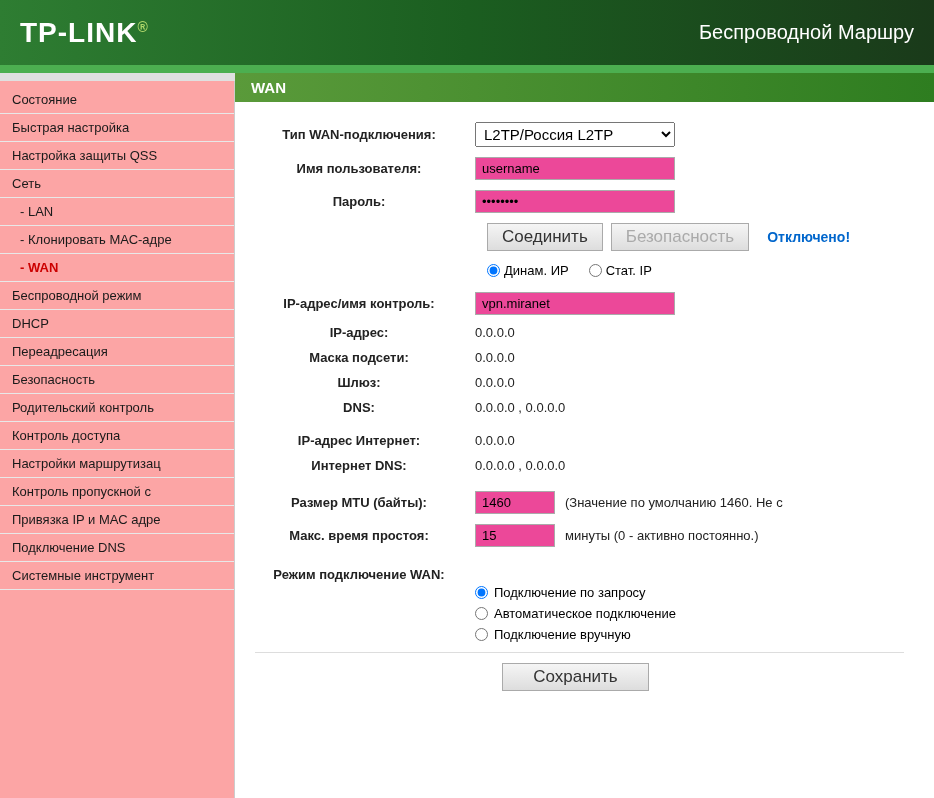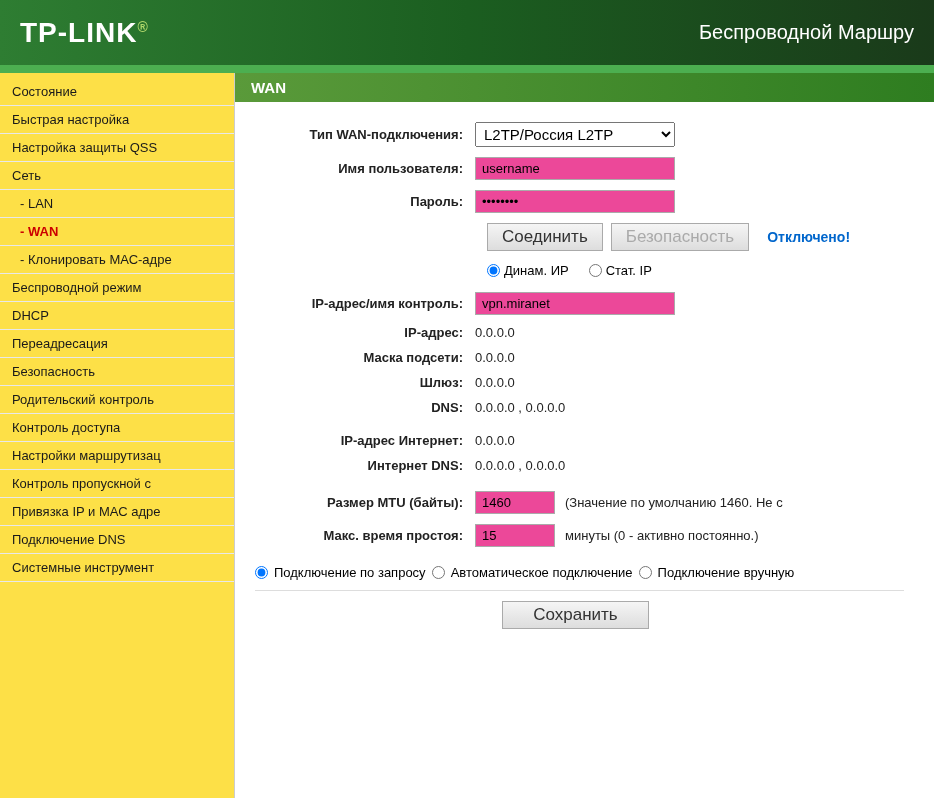--- a/index.html
+++ b/index.html
@@ -38,25 +38,26 @@
     
     .main-layout {
       display: flex;
       flex: 1;
       overflow: hidden;
     }
 
     
     .sidebar {
       width: 235px;
-      background: #fde047;
+      background: #fca5a5;
       border-right: 1px solid #ccc;
       flex-shrink: 0;
       overflow-y: auto;
       padding-top: 5px;
+      margin-top: 8px;
     }
     .sidebar-item {
       padding: 6px 12px;
       cursor: pointer;
       color: #1a1a1a;
       font-size: 13px;
       border-bottom: 1px solid #e8e8e8;
     }
     .sidebar-item.active {
       color: #cc0000;
@@ -88,21 +89,21 @@
     .form-area {
       padding: 20px 30px 10px 20px;
     }
 
     .form-row {
       display: flex;
       align-items: center;
       margin-bottom: 10px;
     }
     .form-label {
-      text-align: right;
+      text-align: center;
       font-weight: bold;
       min-width: 220px;
       padding-right: 12px;
       color: #222;
       font-size: 13px;
     }
     .form-value {
       color: #222;
       font-size: 13px;
     }
@@ -154,22 +155,23 @@
     .radio-row label {
       display: flex;
       align-items: center;
       gap: 4px;
       cursor: pointer;
       font-size: 13px;
     }
 
     .mode-radio-group {
       display: flex;
-      flex-direction: row;
+      flex-direction: column;
       gap: 6px;
+      margin-top: 20px;
     }
     .mode-radio-group label {
       display: flex;
       align-items: center;
       gap: 6px;
       cursor: pointer;
       font-size: 13px;
     }
 
     .save-bar {
@@ -193,22 +195,22 @@
 <div class="green-bar"></div>
 
 <div class="main-layout">
 
   <div class="sidebar">
   <div class="sidebar-item">Состояние</div>
       <div class="sidebar-item">Быстрая настройка</div>
       <div class="sidebar-item">Настройка защиты QSS</div>
       <div class="sidebar-item">Сеть</div>
       <div class="sidebar-item sub">- LAN</div>
+      <div class="sidebar-item sub">- Клонировать МАС-адре</div>
       <div class="sidebar-item sub active">- WAN</div>
-      <div class="sidebar-item sub">- Клонировать МАС-адре</div>
       <div class="sidebar-item">Беспроводной режим</div>
       <div class="sidebar-item">DHCP</div>
       <div class="sidebar-item">Переадресация</div>
       <div class="sidebar-item">Безопасность</div>
       <div class="sidebar-item">Родительский контроль</div>
       <div class="sidebar-item">Контроль доступа</div>
       <div class="sidebar-item">Настройки маршрутизац</div>
       <div class="sidebar-item">Контроль пропускной с</div>
       <div class="sidebar-item">Привязка IP и МАС адре</div>
       <div class="sidebar-item">Подключение DNS</div>
@@ -301,20 +303,21 @@
 
       <div class="form-row">
         <div class="form-label">Макс. время простоя:</div>
         <input type="text" class="small" value="15" style="">
         <span class="form-value" style="margin-left:10px">минуты (0 - активно постоянно.)</span>
       </div>
 
       <div style="height:8px"></div>
 
       <div class="form-row" style="align-items:flex-start">
+        <div class="form-label" style="padding-top:2px">Режим подключение WAN:</div>
         <div class="mode-radio-group">
           <label>
             <input type="radio" name="conn_mode" checked="" style="">
             <span>Подключение по запросу</span>
           </label>
           <label>
             <input type="radio" name="conn_mode" style="">
             <span>Автоматическое подключение</span>
           </label>
           <label>

